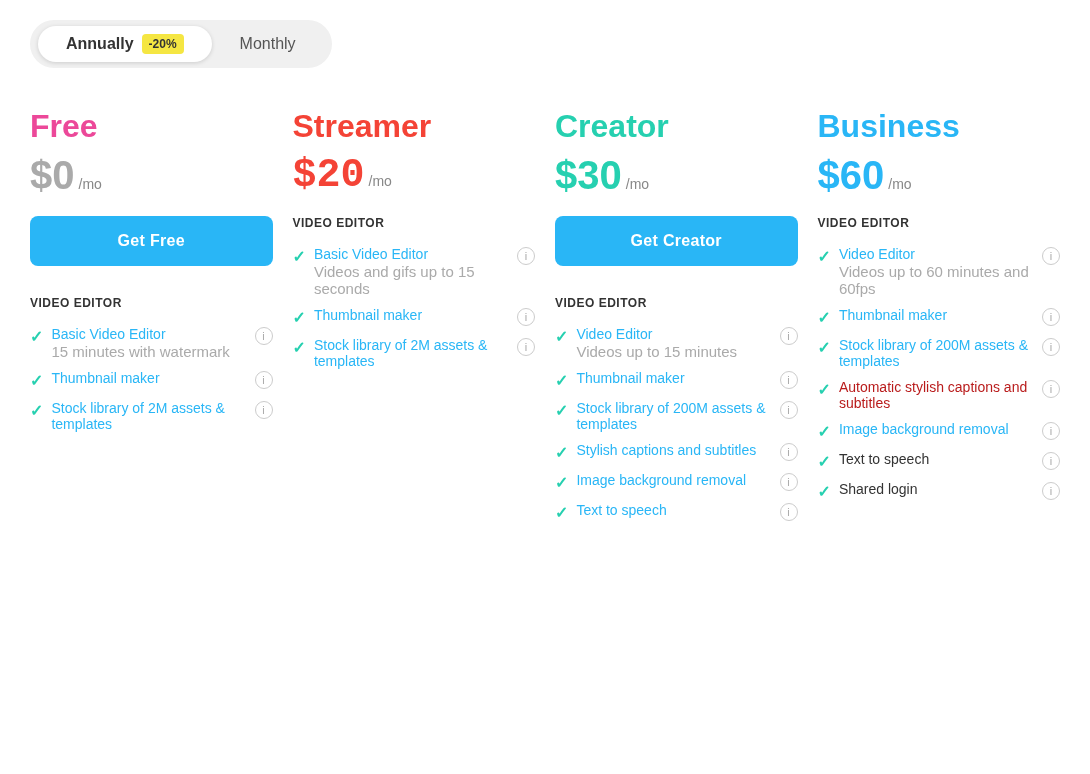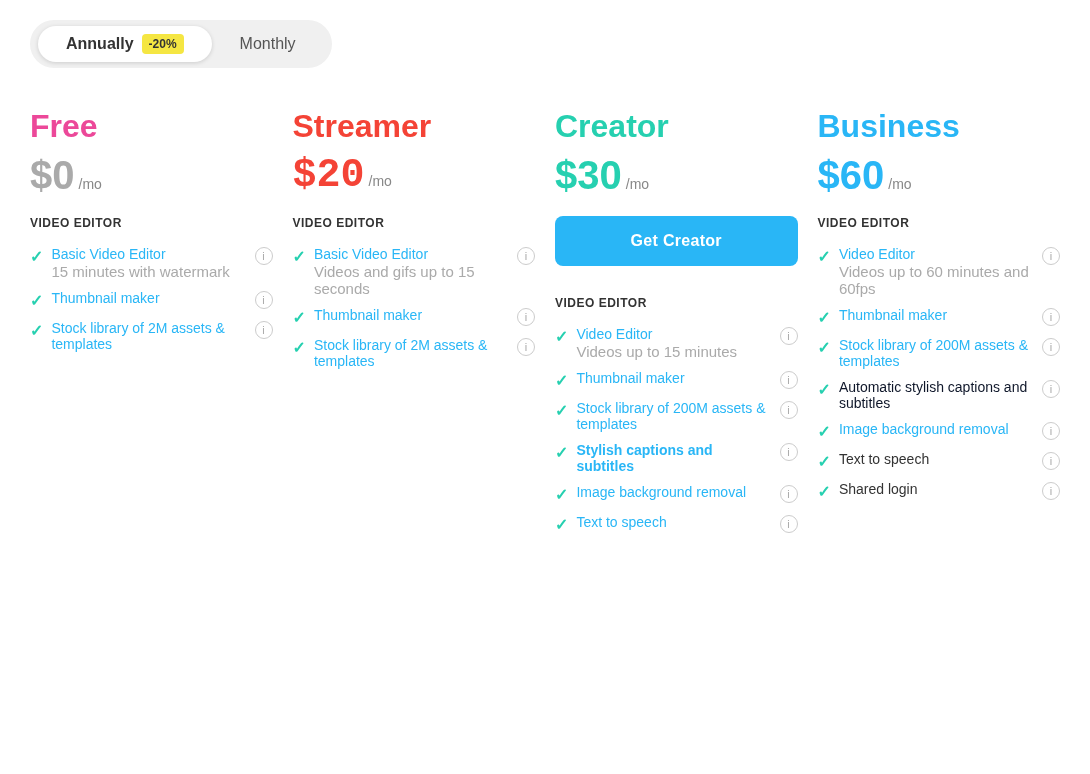--- a/index.html
+++ b/index.html
@@ -180,20 +180,21 @@
   </div>
 </div>
 
 <div class="pricing-grid" id="pricing-grid">
 <div class="plan-col">
       <div class="plan-name free">Free</div>
       <div class="plan-price">
         <span class="price-amount free">$0</span>
         <span class="price-mo">/mo</span>
       </div>
+      <button class="plan-btn">Get Free</button>
       <div class="section-title">VIDEO EDITOR</div>
       <ul class="feature-list">
         <li class="feature-item">
           <span class="check-icon">✓</span>
           <span class="feature-text"><span style="color: rgb(41, 182, 246);">Basic Video Editor</span><span class="feature-sub">15 minutes with watermark</span></span>
           <div class="info-icon">i</div>
         </li>
         <li class="feature-item">
           <span class="check-icon">✓</span>
           <span class="feature-text"><span style="color: rgb(41, 182, 246);">Thumbnail maker</span></span>
@@ -250,21 +251,21 @@
           <span class="feature-text"><span style="color: rgb(41, 182, 246);">Thumbnail maker</span></span>
           <div class="info-icon">i</div>
         </li>
         <li class="feature-item">
           <span class="check-icon">✓</span>
           <span class="feature-text"><span style="color: rgb(41, 182, 246);">Stock library of 200M assets &amp; templates</span></span>
           <div class="info-icon">i</div>
         </li>
         <li class="feature-item">
           <span class="check-icon">✓</span>
-          <span class="feature-text"><span style="color: rgb(41, 182, 246); font-weight: bold;">Stylish captions and subtitles</span></span>
+          <span class="feature-text"><span style="color: rgb(41, 182, 246);">Stylish captions and subtitles</span></span>
           <div class="info-icon">i</div>
         </li>
         <li class="feature-item">
           <span class="check-icon">✓</span>
           <span class="feature-text"><span style="color: rgb(41, 182, 246);">Image background removal</span></span>
           <div class="info-icon">i</div>
         </li>
         <li class="feature-item">
           <span class="check-icon">✓</span>
           <span class="feature-text"><span style="color: rgb(41, 182, 246);">Text to speech</span></span>
@@ -290,21 +291,21 @@
           <span class="feature-text"><span style="color: rgb(41, 182, 246);">Thumbnail maker</span></span>
           <div class="info-icon">i</div>
         </li>
         <li class="feature-item">
           <span class="check-icon">✓</span>
           <span class="feature-text"><span style="color: rgb(41, 182, 246);">Stock library of 200M assets &amp; templates</span></span>
           <div class="info-icon">i</div>
         </li>
         <li class="feature-item">
           <span class="check-icon">✓</span>
-          <span class="feature-text"><span style="color: #0f172a;">Automatic stylish captions and subtitles</span></span>
+          <span class="feature-text"><span style="color: #b91c1c;">Automatic stylish captions and subtitles</span></span>
           <div class="info-icon">i</div>
         </li>
         <li class="feature-item">
           <span class="check-icon">✓</span>
           <span class="feature-text"><span style="color: rgb(41, 182, 246);">Image background removal</span></span>
           <div class="info-icon">i</div>
         </li>
         <li class="feature-item">
           <span class="check-icon">✓</span>
           <span class="feature-text"><span>Text to speech</span></span>

